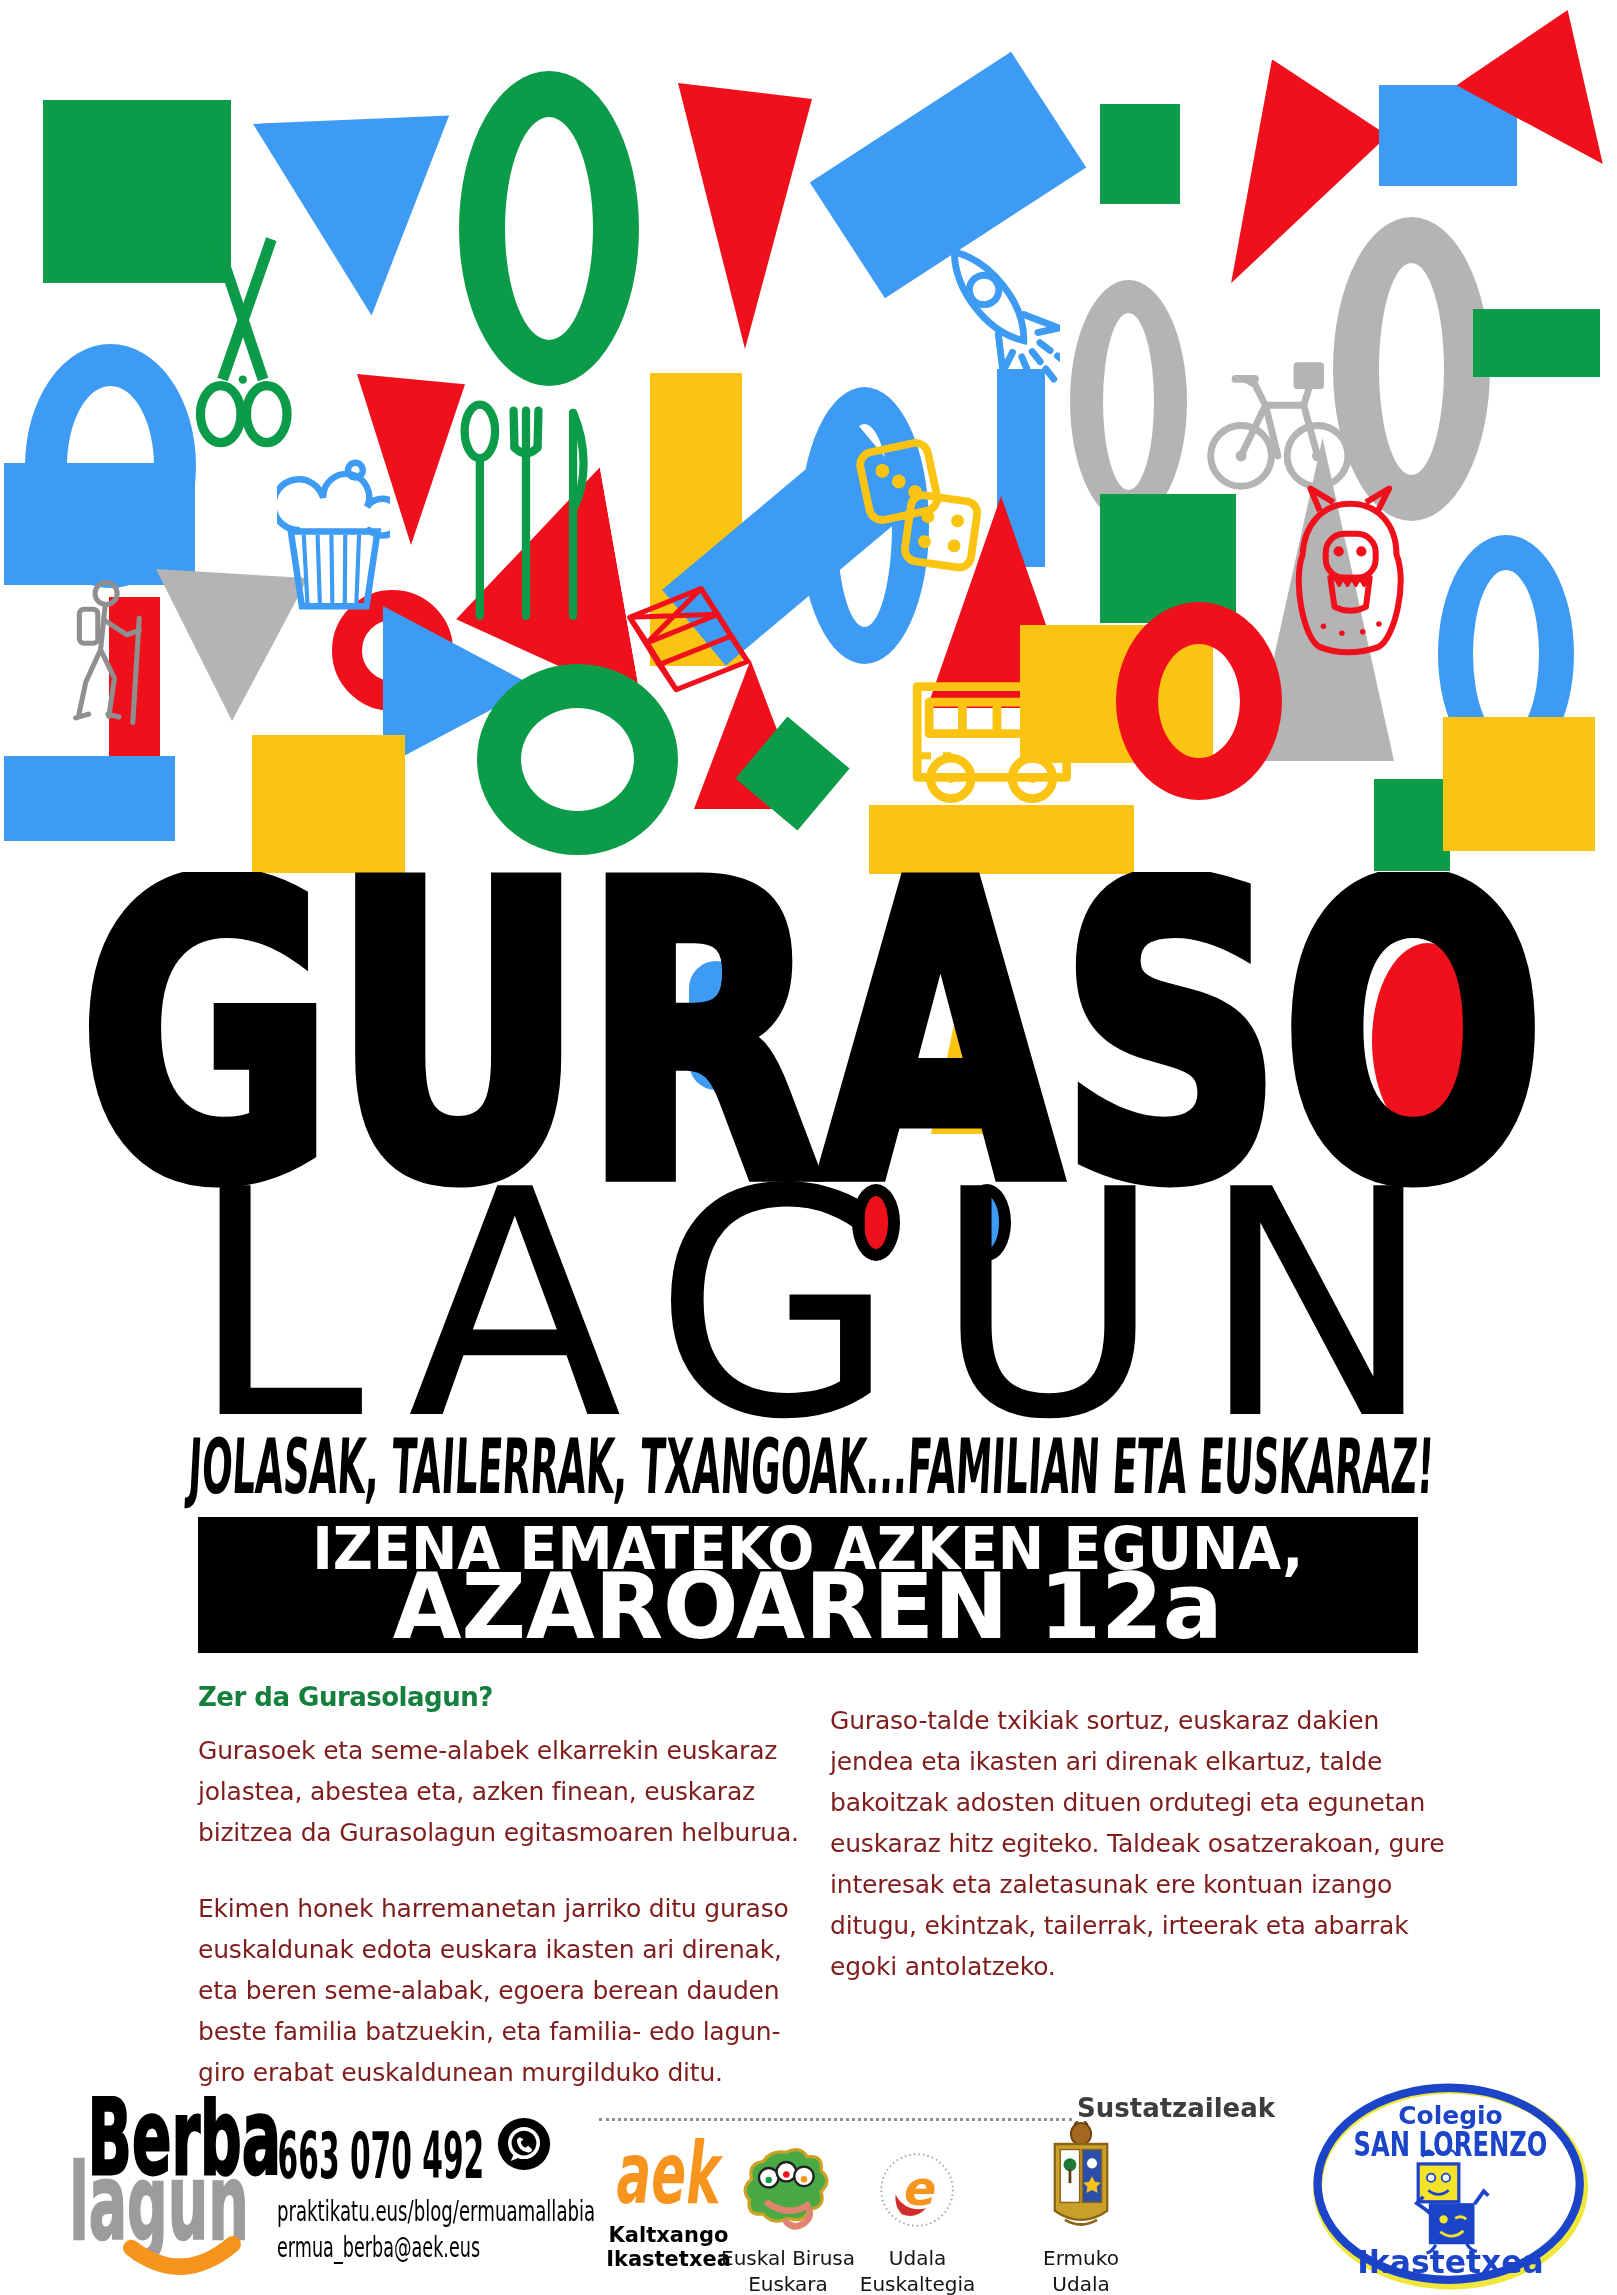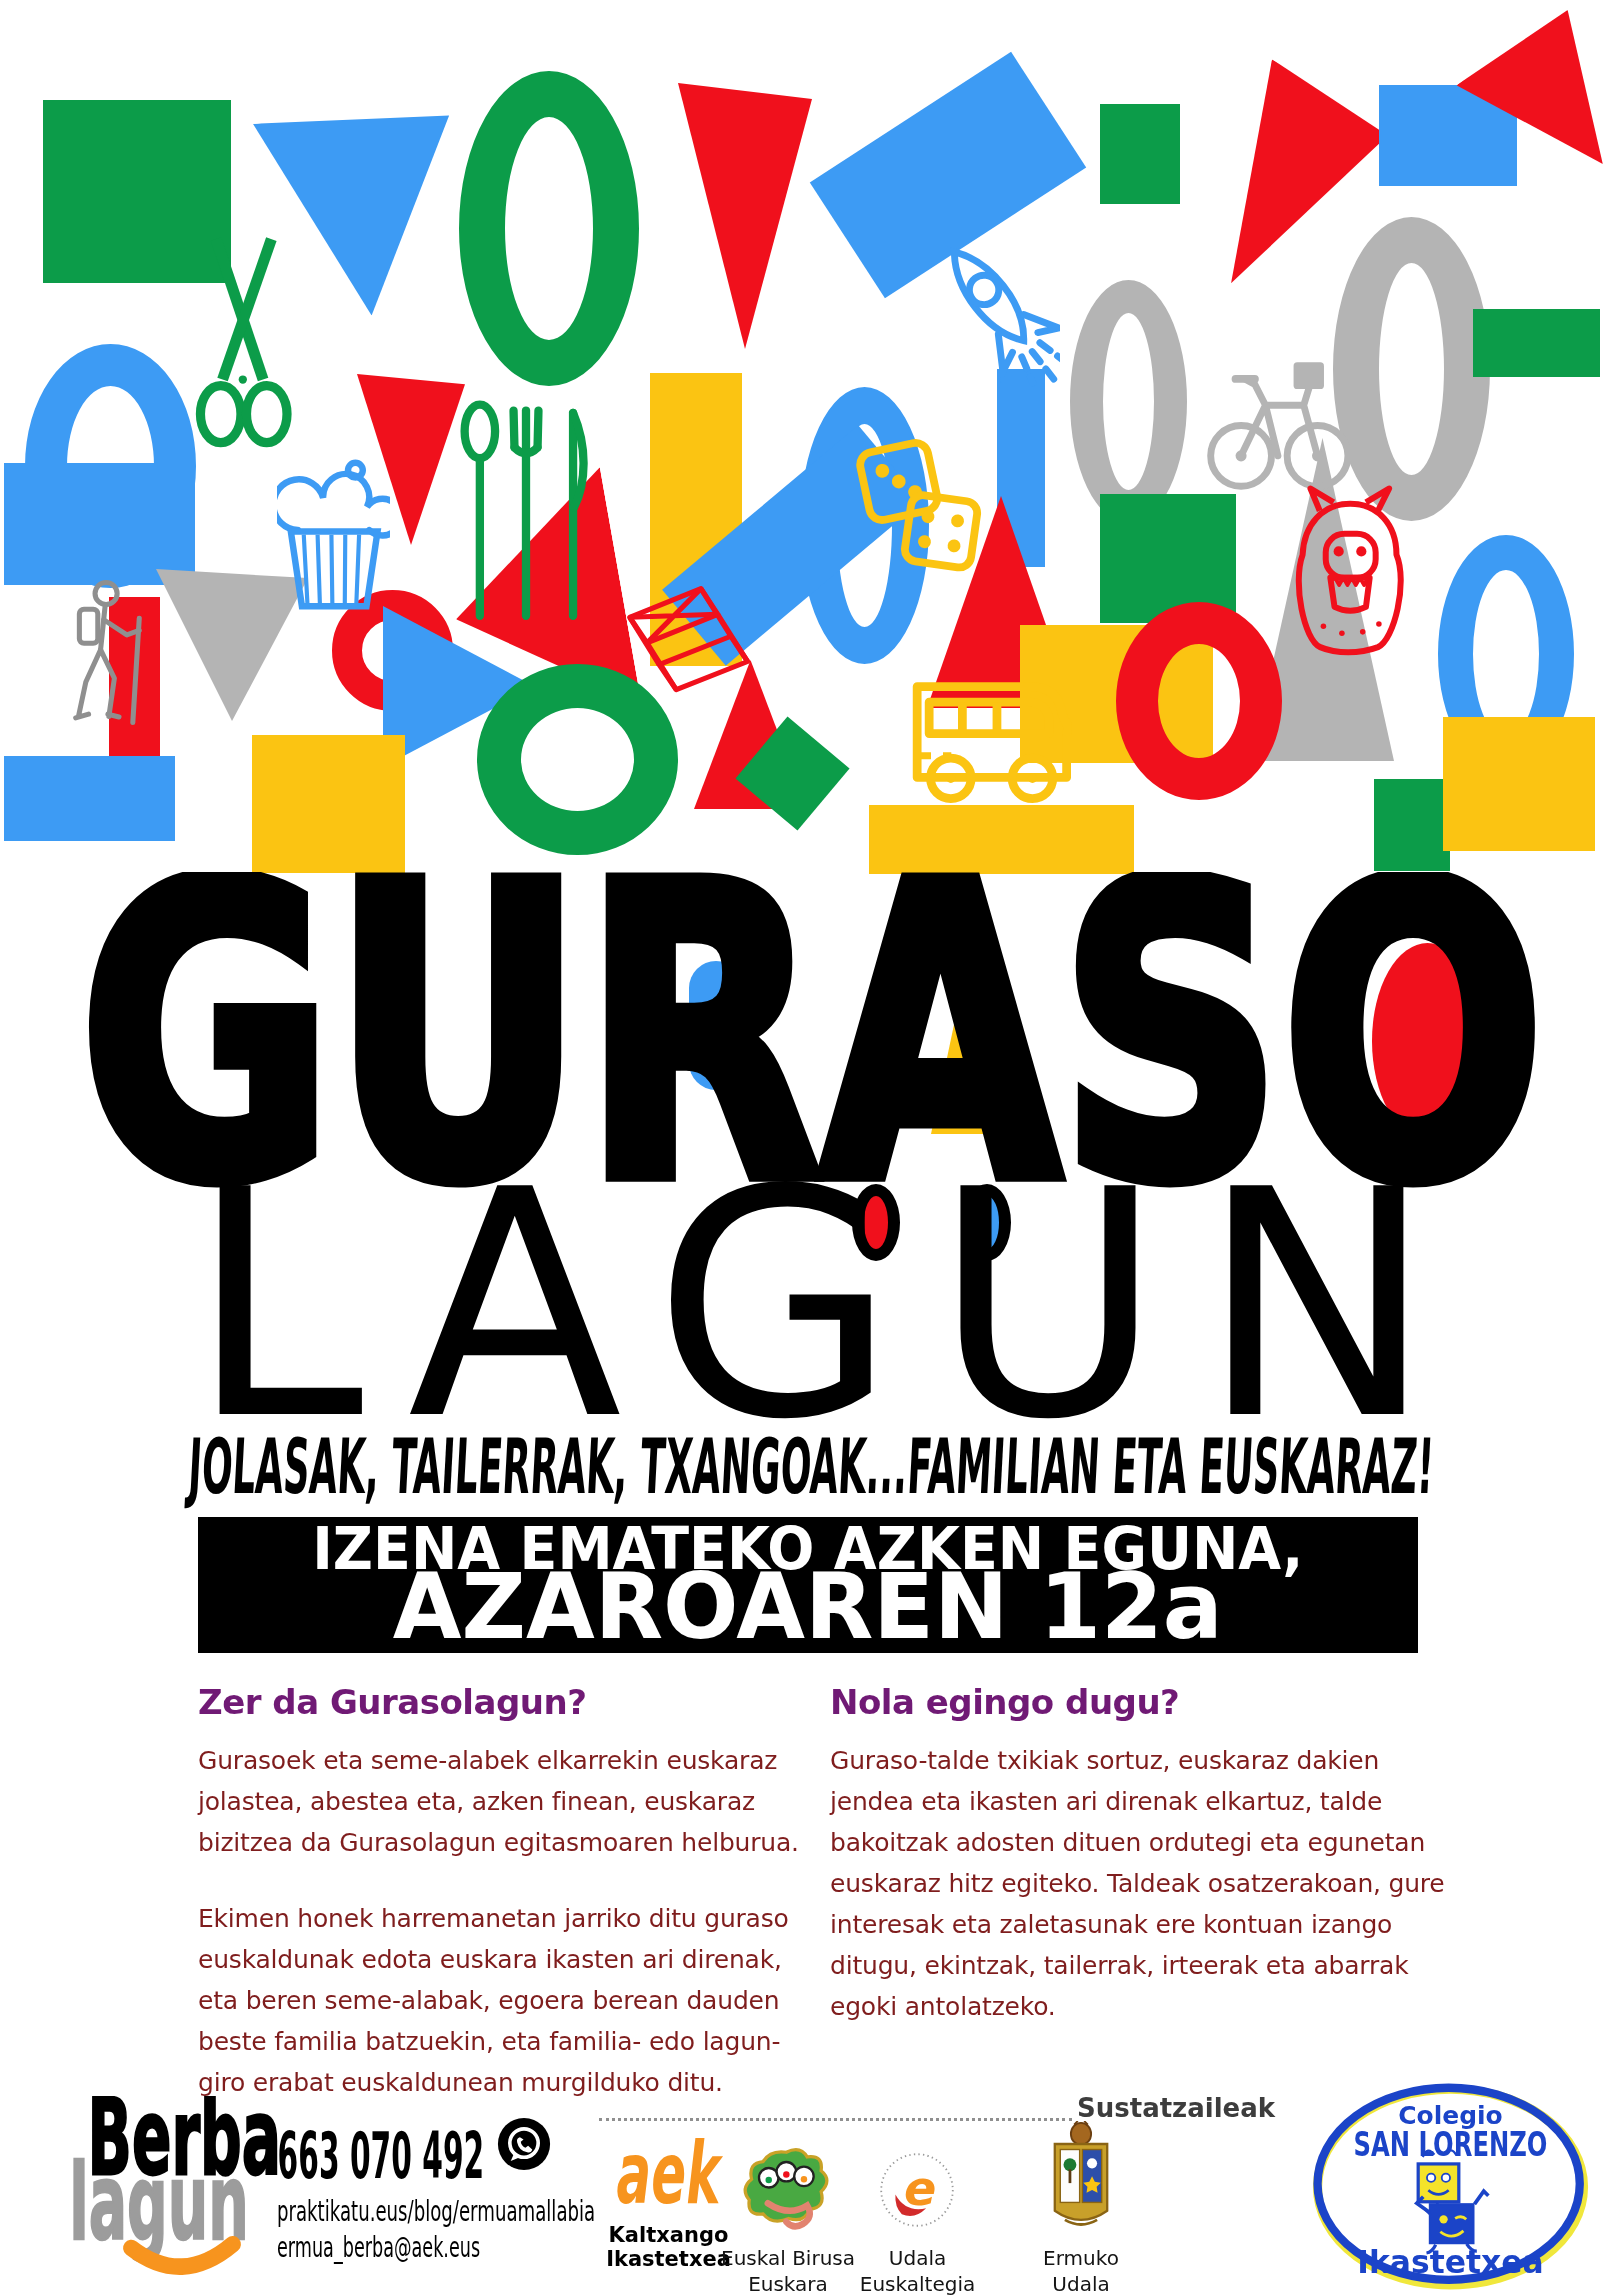--- a/index.html
+++ b/index.html
@@ -13,21 +13,21 @@
   .c-yellow{background:#FBC412;border-color:#FBC412;}
   .c-gray{background:#B4B4B4;border-color:#B4B4B4;}
   .ring{background:transparent !important;border-style:solid;border-radius:50%;box-sizing:border-box;}
   .ellipse{border-radius:50%;}
   .tri-down{clip-path:polygon(0 0,100% 6%,50% 100%);}
   .tri-up{clip-path:polygon(50% 0,100% 100%,0 100%);}
   .tri-right{clip-path:polygon(0 0,100% 50%,0 100%);}
   .tri-left{clip-path:polygon(100% 0,100% 100%,0 52%);}
   svg text{font-family:"DejaVu Sans",sans-serif;}
   .banner{background:#000;}
-  .colhead{font-size:34px;font-weight:bold;color:#701a75;letter-spacing:-0.5px;}
+  .colhead{font-size:26px;font-weight:bold;color:#15803d;letter-spacing:-0.5px;}
   .colbody{font-size:25px;line-height:1.64;color:#7f1d1d;letter-spacing:-0.2px;}
   .capt{font-size:20px;color:#141414;text-align:center;line-height:1.3;}
   .capt-bold{font-size:21px;font-weight:bold;color:#000;text-align:center;line-height:1.15;}
   .promoters{font-size:26px;color:#3d3d3d;font-weight:bold;}
   .dotline{border-top:3.2px dotted #8f8f8f;height:0;}
   .accent{position:absolute;}
   .eyedot{position:absolute;border:12px solid #000;border-radius:50%;box-sizing:border-box;}
 </style>
 </head>
 <body>
@@ -232,21 +232,20 @@
   </svg>
 </div>
 
 <div class="abs" style="left:198px;top:1682px;width:620px;">
   <div class="colhead">Zer da Gurasolagun?</div>
   <div class="colbody" style="margin-top:17.5px;">Gurasoek eta seme-alabek elkarrekin euskaraz jolastea, abestea eta, azken finean, euskaraz bizitzea da Gurasolagun egitasmoaren helburua.</div>
   <div class="colbody" style="margin-top:35px;">Ekimen honek harremanetan jarriko ditu guraso euskaldunak edota euskara ikasten ari direnak, eta beren seme-alabak, egoera berean dauden beste familia batzuekin, eta familia- edo lagun-giro erabat euskaldunean murgilduko ditu.</div>
 </div>
 
 <div class="abs" style="left:830px;top:1682px;width:620px;">
-  <div class="colhead">Nola egingo dugu?</div>
   <div class="colbody" style="margin-top:17.5px;">Guraso-talde txikiak sortuz, euskaraz dakien jendea eta ikasten ari direnak elkartuz, talde bakoitzak adosten dituen ordutegi eta egunetan euskaraz hitz egiteko. Taldeak osatzerakoan, gure interesak eta zaletasunak ere kontuan izango ditugu, ekintzak, tailerrak, irteerak eta abarrak egoki antolatzeko.</div>
 </div>
 
 <div class="abs" style="left:69px;top:2096px;width:226px;height:198px;">
   <svg width="226" height="198" viewBox="0 0 490 430">
     <text x="40" y="170" font-size="230" font-weight="bold" fill="#000" stroke="#000" stroke-width="6" textLength="420" lengthAdjust="spacingAndGlyphs">Berba</text>
     <text x="0" y="310" font-size="230" font-weight="bold" fill="#9c9c9c" stroke="#9c9c9c" stroke-width="5" textLength="390" lengthAdjust="spacingAndGlyphs">lagun</text>
     <path d="M135,330 Q245,415 355,322" fill="none" stroke="#F7941E" stroke-width="36" stroke-linecap="round"></path>
   </svg>
 </div>

